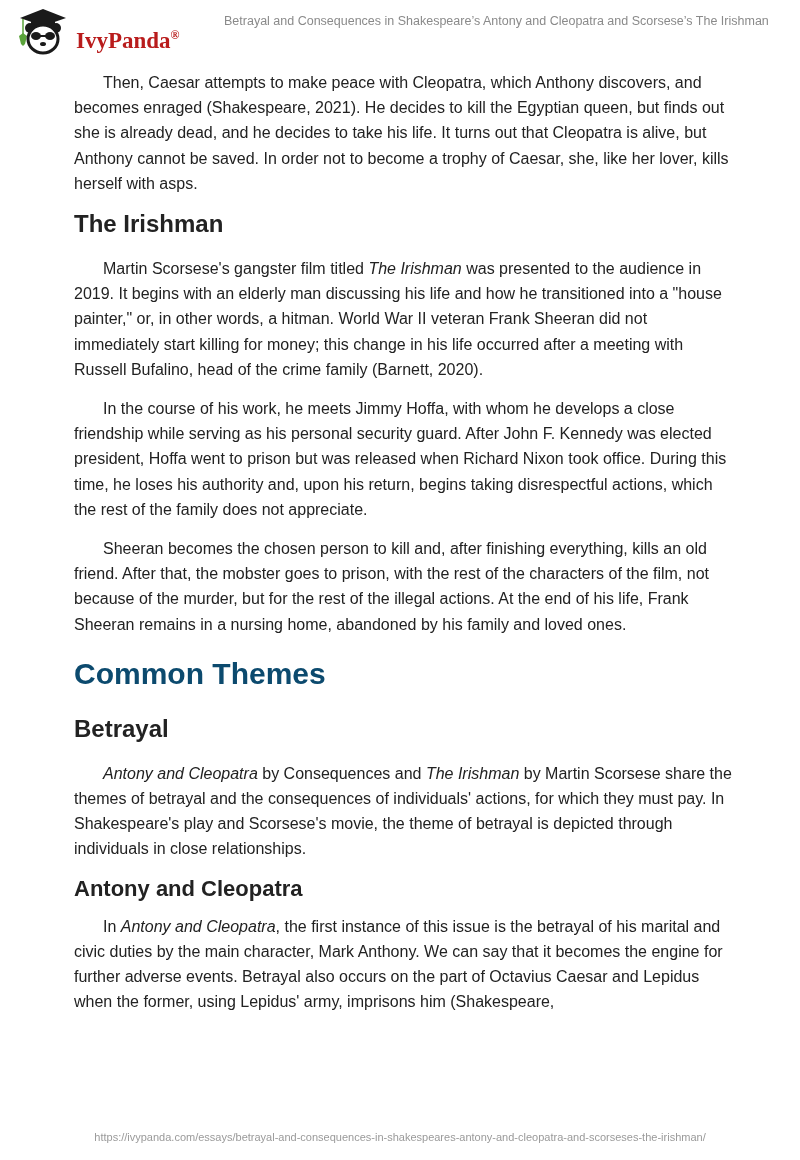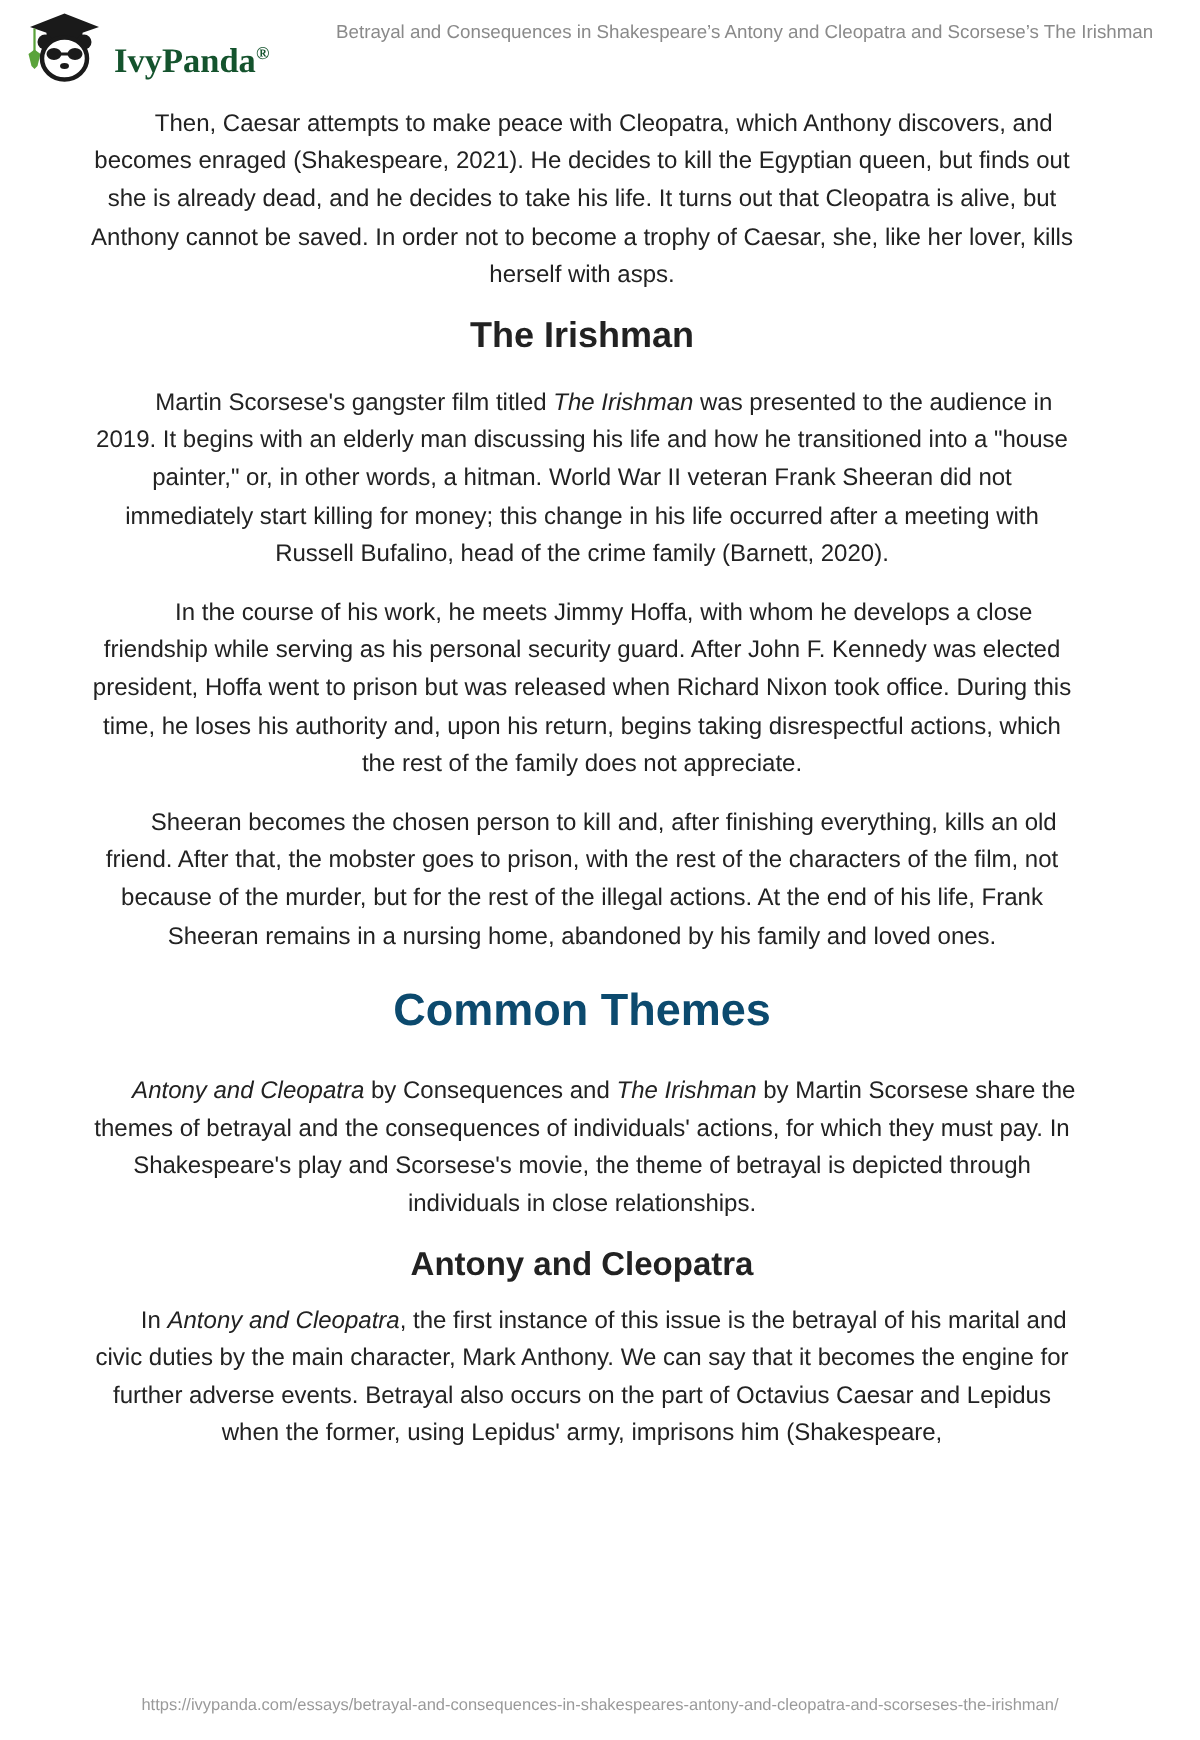--- a/index.html
+++ b/index.html
@@ -1,23 +1,23 @@
 <!DOCTYPE html>
 <html><head>
 <meta charset="utf-8">
 <style>
   html, body { margin: 0; padding: 0; background: #ffffff; }
   body { width: 800px; height: 1160px; position: relative; overflow: hidden; font-family: "Liberation Sans", sans-serif; color: #222222; }
   .header { position: absolute; left: 0; top: 0; width: 800px; height: 60px; }
   .logo { position: absolute; left: 14px; top: 6px; display: flex; align-items: center; }
   .logo svg { width: 58px; height: 50px; }
-  .logo-text { font-family: "Liberation Serif", serif; font-weight: bold; font-size: 23px; color: #14532d; margin-left: 4px; margin-top: 20px; }
+  .logo-text { font-family: "Liberation Serif", serif; font-weight: bold; font-size: 23px; color: #b91c1c; margin-left: 4px; margin-top: 20px; }
   .logo-text sup { font-size: 12px; }
   .doc-title { position: absolute; left: 224px; top: 14px; font-size: 12.5px; color: #8a8a8a; white-space: nowrap; }
-  .content { position: absolute; left: 58px; top: 70px; width: 660px; text-align: center; }
+  .content { position: absolute; left: 74px; top: 70px; width: 660px; }
   p { margin: 0 0 14px 0; font-size: 16px; line-height: 25.2px; text-indent: 29px; color: #222; }
   h2 { margin: 14px 0 18px 0; font-size: 24px; font-weight: bold; color: #222; line-height: 28px; }
   h1 { margin: 20px 0 24px 0; font-size: 30px; font-weight: bold; color: #0c4a6e; line-height: 34px; }
   h3 { margin: 14px 0 12px 0; font-size: 22px; font-weight: bold; color: #222; line-height: 26px; }
   em { font-style: italic; }
   .footer-url { position: absolute; left: 0; width: 800px; top: 1131px; text-align: center; font-size: 11px; color: #9a9a9a; }
 </style>
 </head>
 <body>
 
@@ -43,19 +43,20 @@
 
 <div class="content">
   <p>Then, Caesar attempts to make peace with Cleopatra, which Anthony discovers, and becomes enraged (Shakespeare, 2021). He decides to kill the Egyptian queen, but finds out she is already dead, and he decides to take his life. It turns out that Cleopatra is alive, but Anthony cannot be saved. In order not to become a trophy of Caesar, she, like her lover, kills herself with asps.</p>
 
   <h2>The Irishman</h2>
   <p><span>Martin Scorsese's gangster film titled </span><em>The Irishman</em><span> was presented to the audience in 2019. It begins with an elderly man discussing his life and how he transitioned into a "house painter," or, in other words, a hitman. World War II veteran Frank Sheeran did not immediately start killing for money; this change in his life occurred after a meeting with Russell Bufalino, head of the crime family (Barnett, 2020).</span></p>
   <p>In the course of his work, he meets Jimmy Hoffa, with whom he develops a close friendship while serving as his personal security guard. After John F. Kennedy was elected president, Hoffa went to prison but was released when Richard Nixon took office. During this time, he loses his authority and, upon his return, begins taking disrespectful actions, which the rest of the family does not appreciate.</p>
   <p>Sheeran becomes the chosen person to kill and, after finishing everything, kills an old friend. After that, the mobster goes to prison, with the rest of the characters of the film, not because of the murder, but for the rest of the illegal actions. At the end of his life, Frank Sheeran remains in a nursing home, abandoned by his family and loved ones.</p>
 
   <h1>Common Themes</h1>
+  <h2>Betrayal</h2>
   <p><em>Antony and Cleopatra</em><span> by Consequences and </span><em>The Irishman</em><span> by Martin Scorsese share the themes of betrayal and the consequences of individuals' actions, for which they must pay. In Shakespeare's play and Scorsese's movie, the theme of betrayal is depicted through individuals in close relationships.</span></p>
 
   <h3>Antony and Cleopatra</h3>
   <p><span>In </span><em>Antony and Cleopatra</em><span>, the first instance of this issue is the betrayal of his marital and civic duties by the main character, Mark Anthony. We can say that it becomes the engine for further adverse events. Betrayal also occurs on the part of Octavius Caesar and Lepidus when the former, using Lepidus' army, imprisons him (Shakespeare,</span></p>
 </div>
 
 <div class="footer-url">https://ivypanda.com/essays/betrayal-and-consequences-in-shakespeares-antony-and-cleopatra-and-scorseses-the-irishman/</div>
 
 </body></html>

